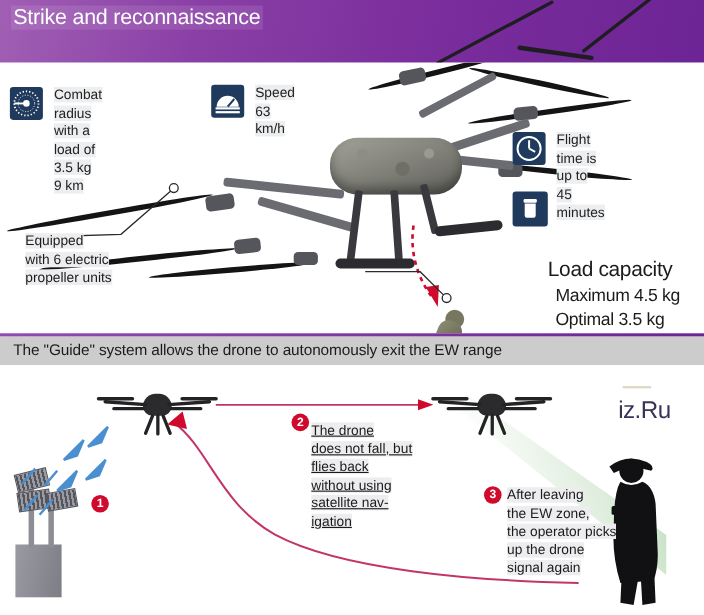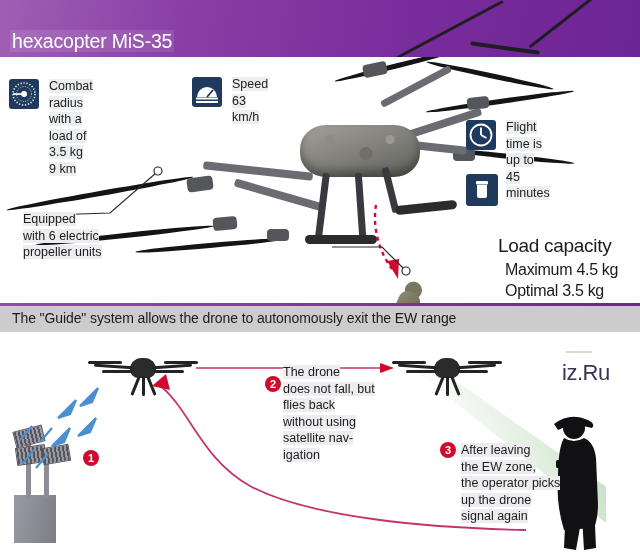--- a/index.html
+++ b/index.html
@@ -136,21 +136,21 @@
 </style>
 </head>
 <body>
 
 <div id="root">
 
   <div class="header">
     <div class="hdr-blade" style="left:390px;top:28px;width:120px;height:3px;transform:rotate(-28deg);"></div>
     <div class="hdr-blade" style="left:520px;top:18px;width:90px;height:3px;transform:rotate(-38deg);"></div>
     <div class="hdr-blade" style="left:470px;top:46px;width:70px;height:4px;transform:rotate(8deg);"></div>
-    <div class="header-title"><br><span class="ln">hexacopter MiS-35</span></div>
+    <div class="header-title"><span class="ln">Strike and reconnaissance</span><br></div>
   </div>
 
   <div class="top-panel">
 
     <div class="drone-top">
 
       <div class="blade" style="left:238px;top:6px;width:130px;height:5px;transform:rotate(-14deg);"></div>
       <div class="blade" style="left:330px;top:16px;width:130px;height:5px;transform:rotate(12deg);"></div>
       <div class="motor" style="left:268px;top:6px;width:24px;height:13px;transform:rotate(-12deg);"></div>
       <div class="arm" style="left:282px;top:26px;width:78px;height:7px;transform:rotate(-28deg);"></div>
@@ -332,21 +332,21 @@
         <path d="M28 30 q10 6 20 0 q10 4 12 20 l2 46 q0 14 -4 24 l-30 2 q-8 -26 -6 -52 q0 -30 6 -40 Z"></path>
         <path d="M28 46 q-8 10 -4 20 l10 -2 q-2 -10 2 -16 Z"></path>
         <path d="M30 96 l28 -2 l2 46 l-12 2 l-2 -34 l-6 34 l-12 -2 Z"></path>
       </g>
       <rect x="20" y="52" width="10" height="8" rx="1.5" fill="#111114"></rect>
     </svg>
 
     <div class="step-num" style="left:83px;top:118px;">1</div>
 
     <div class="step-num" style="left:265px;top:44px;">2</div>
-    <div class="step-text" style="left:283px;top:32px;"><span class="hl">The drone
+    <div class="step-text" style="left:283px;top:51px;text-decoration:underline;"><span class="hl">The drone
  does not fall, but
 flies back
  without using
  satellite nav-
  igation</span></div>
 
     <div class="step-num" style="left:440px;top:110px;">3</div>
     <div class="step-text" style="left:461px;top:110px;"><span class="hl">After leaving
  the EW zone,
 the operator picks

